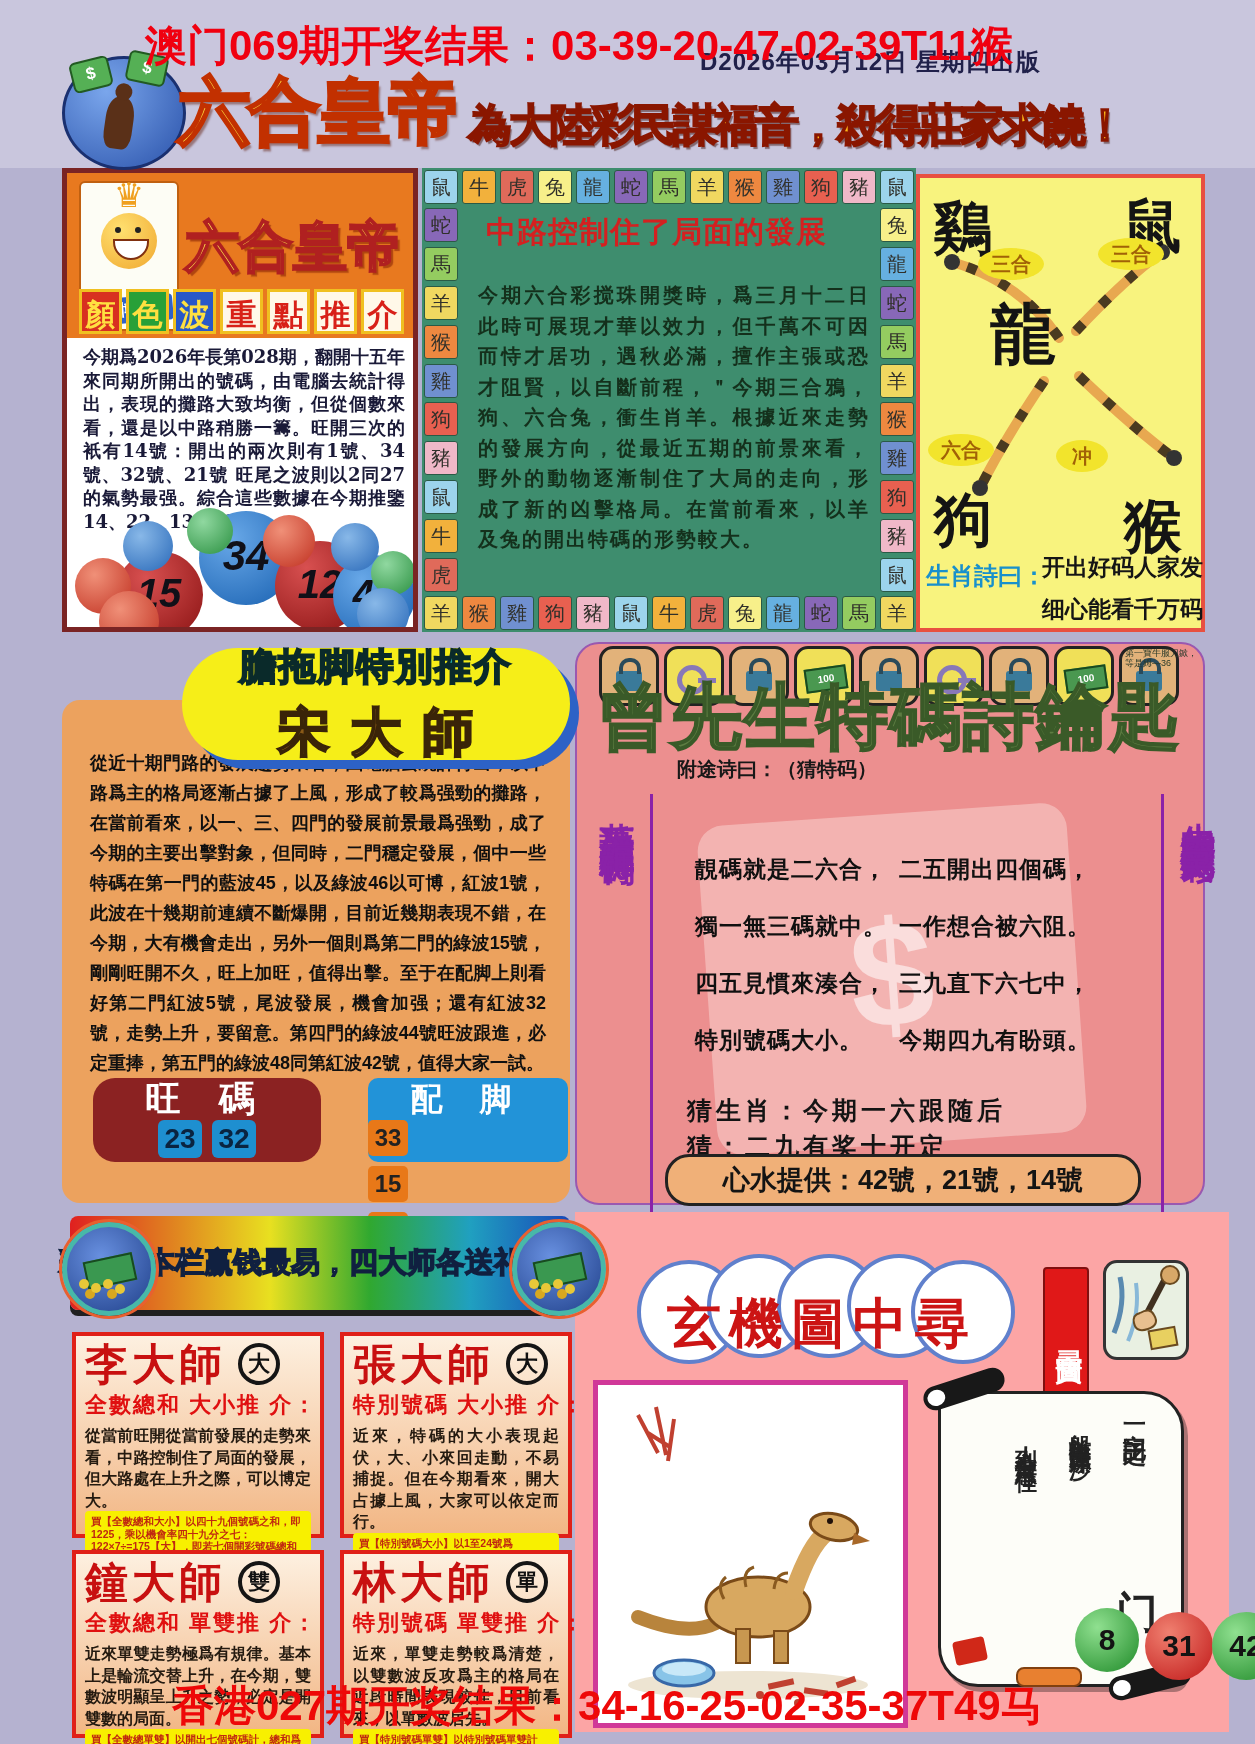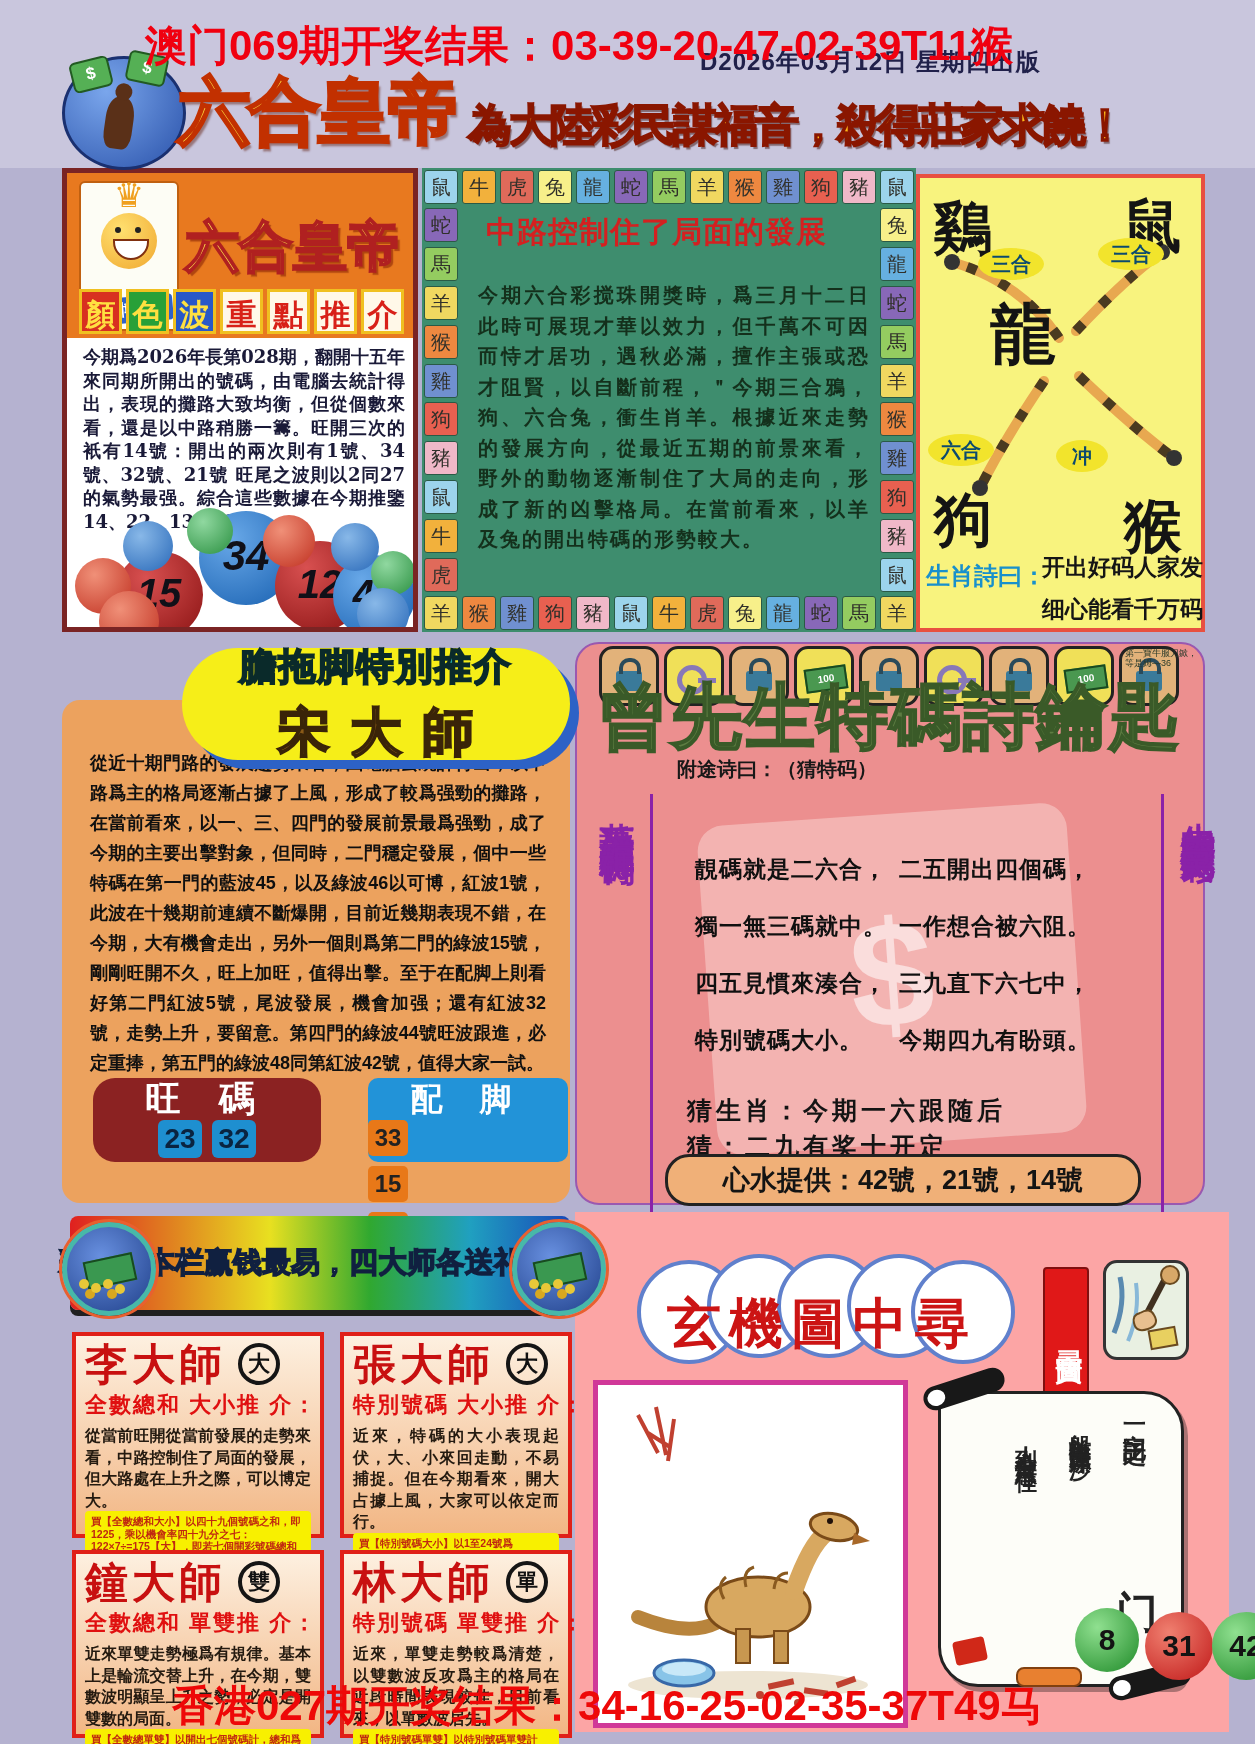--- a/index.html
+++ b/index.html
@@ -57,21 +57,21 @@
   #ze-left,#ze-right{position:absolute;top:40px;height:384px;display:flex;flex-direction:column;justify-content:space-between;}
   #ze-left{left:2px;} #ze-right{left:458px;}
   #ze-title{position:absolute;left:64px;top:44px;font-size:30px;font-weight:900;color:#d42020;letter-spacing:1px;white-space:nowrap;}
   #ze-body{position:absolute;left:56px;top:112px;width:392px;font-size:20px;line-height:30.5px;letter-spacing:2px;
       color:#14301c;font-weight:bold;font-family:"DejaVu Serif","Liberation Serif",serif;text-align:justify;}
 
   
   #zc-panel{left:916px;top:174px;width:289px;height:458px;background:#f8f37e;border:4px solid #e85040;box-sizing:border-box;}
   .zc-corner{position:absolute;font-size:58px;font-weight:900;color:#141414;font-family:"DejaVu Serif",serif;}
   #zc-center{position:absolute;left:70px;top:112px;font-size:66px;font-weight:900;color:#141414;font-family:"DejaVu Serif",serif;}
-  .zc-oval{position:absolute;background:#f2e42c;border-radius:50%;font-size:20px;font-weight:900;color:#0c4a6e;
+  .zc-oval{position:absolute;background:#f2e42c;border-radius:50%;font-size:20px;font-weight:900;color:#a16207;
       text-align:center;line-height:32px;height:32px;}
   #zc-poem-label{position:absolute;left:6px;top:382px;font-size:24px;font-weight:700;color:#1890cc;}
   .zc-poem-line{position:absolute;left:122px;font-size:23px;font-weight:bold;color:#151515;font-family:"DejaVu Serif",serif;white-space:nowrap;}
 
   
   #song-header{left:182px;top:648px;width:388px;height:112px;background:#f6ee18;border-radius:56px;z-index:8;
       box-shadow:9px 9px 0 #2d62c6;text-align:center;}
   #song-title{margin-top:6px;font-size:52px;font-weight:900;color:#8a5a18;letter-spacing:20px;text-indent:20px;
       -webkit-text-stroke:2px #3a2408;}
   #song-sub{margin-top:-6px;font-size:37px;font-weight:900;color:#26a8a4;letter-spacing:2px;-webkit-text-stroke:2px #0a2a2a;}

